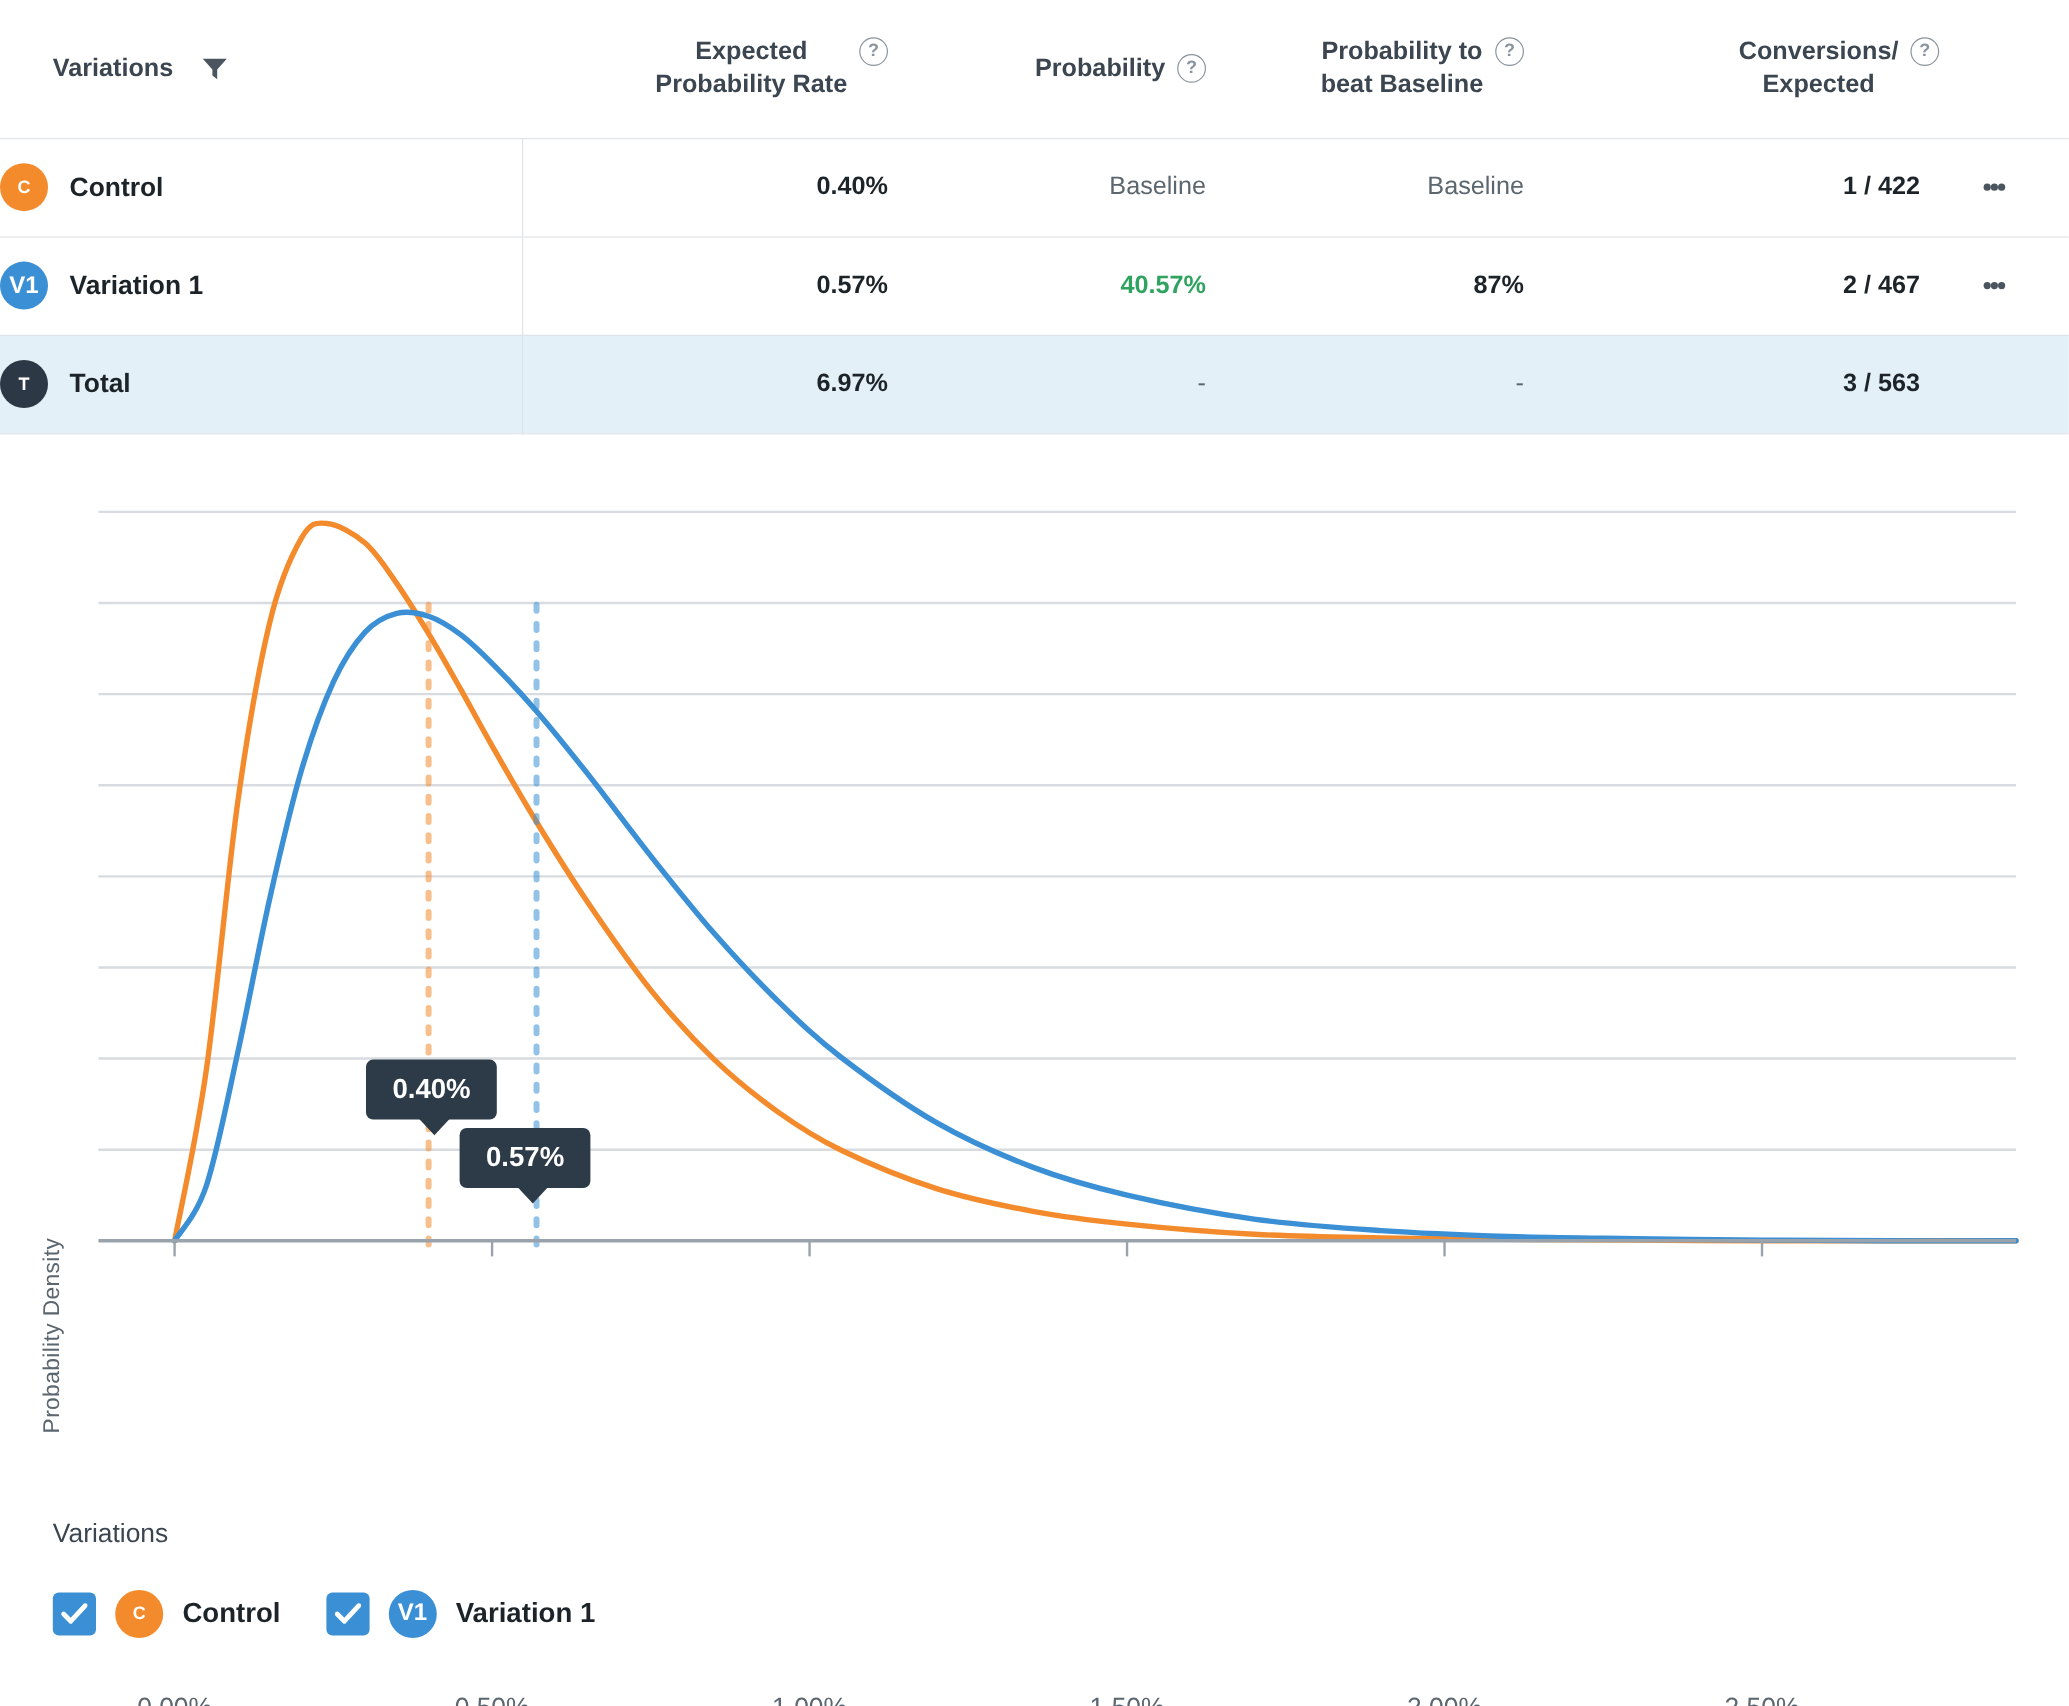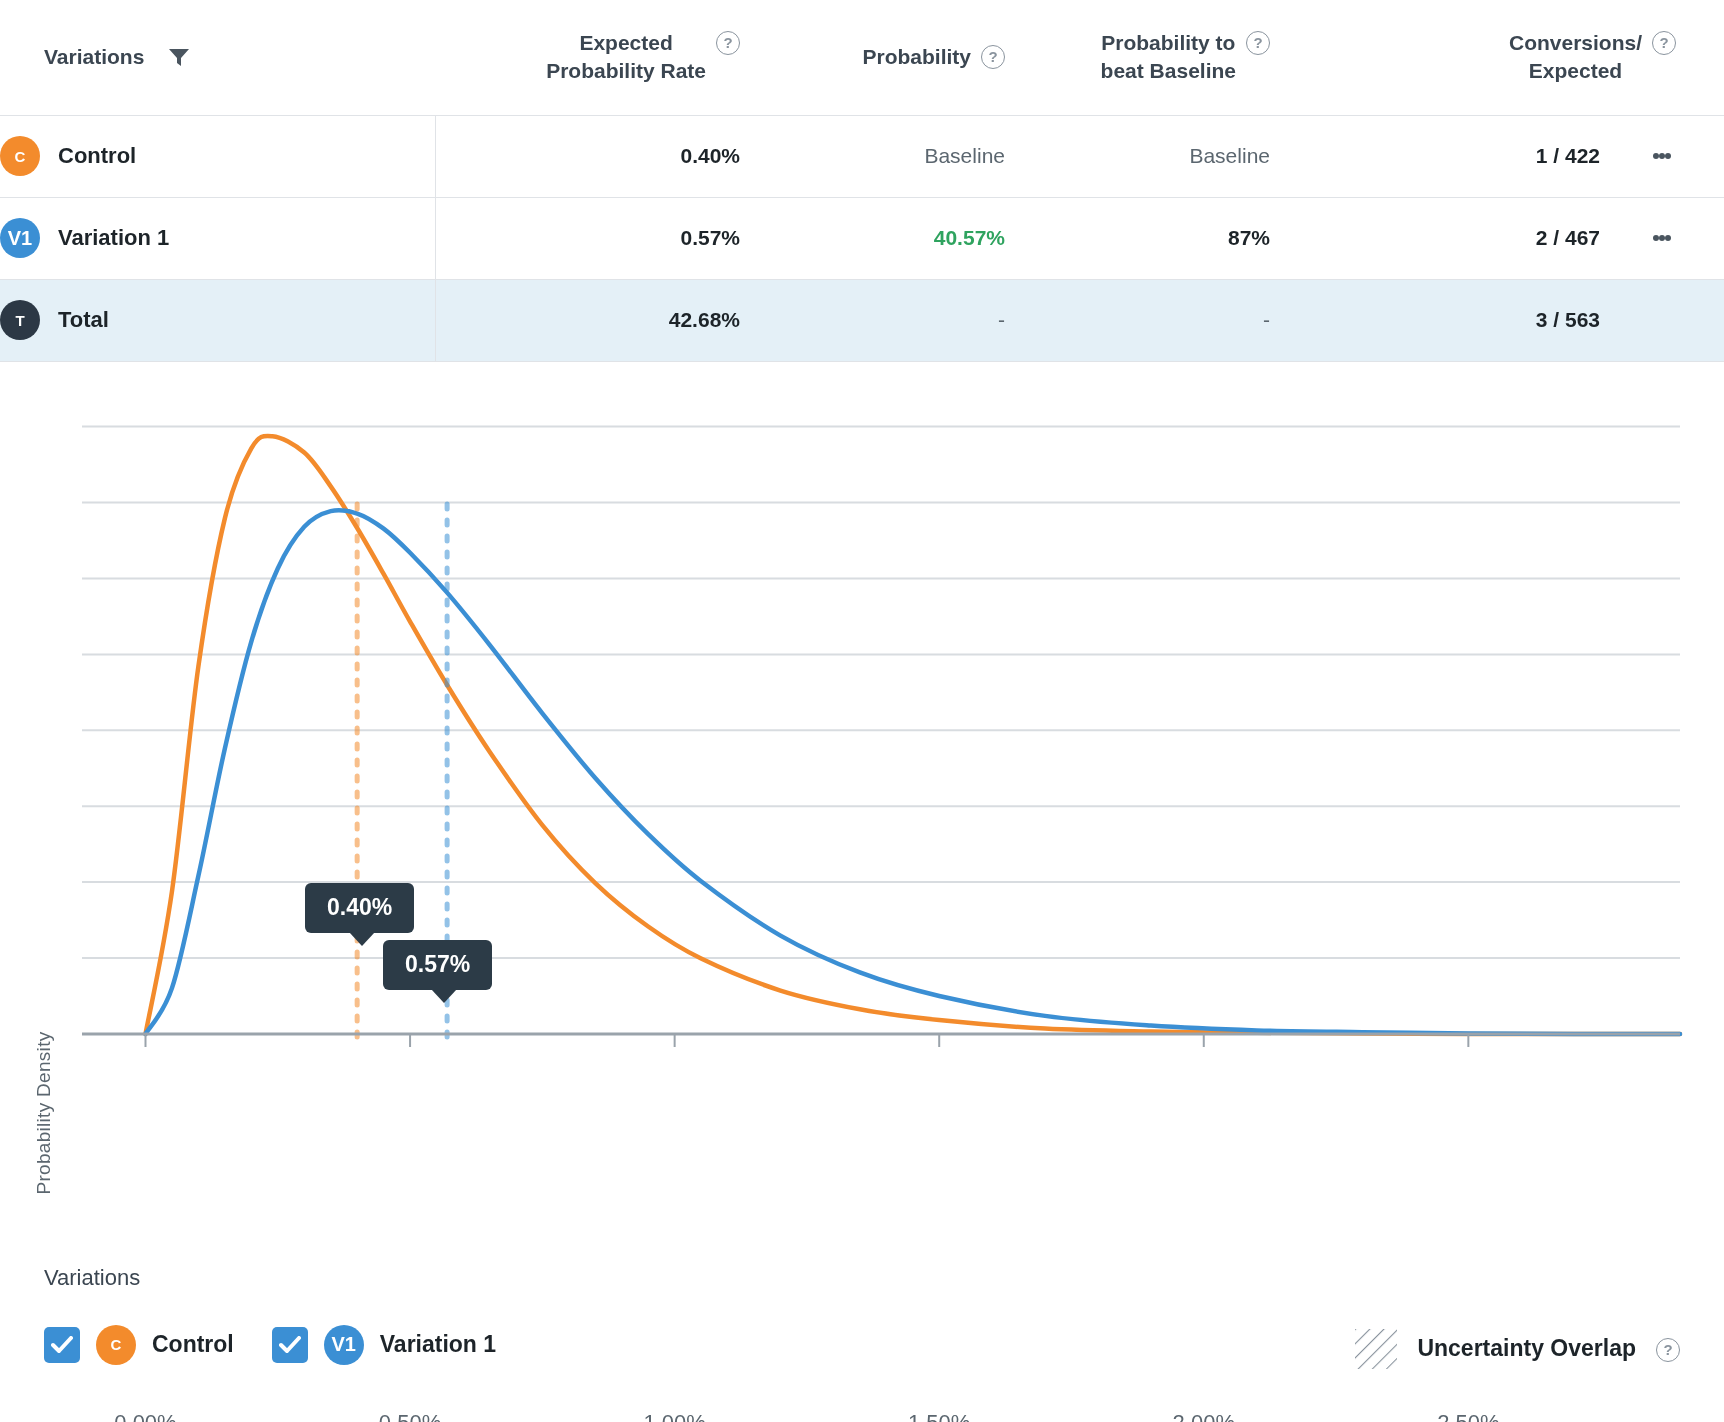--- a/index.html
+++ b/index.html
@@ -188,21 +188,21 @@
           <span class="help-icon">?</span>
         </div>
       </th>
       <th>
         <div class="th-inner">
           <span class="th-text two-line"><span>Probability to</span><br><span>beat Baseline</span></span>
           <span class="help-icon">?</span>
         </div>
       </th>
       <th colspan="2">
-        <div class="th-inner" style="padding-right:48px;">
+        <div class="th-inner" style="padding-right:108px;">
           <span class="th-text two-line"><span>Conversions/</span><br><span>Expected</span></span>
           <span class="help-icon">?</span>
         </div>
       </th>
     </tr>
   </thead>
   <tbody>
 
     <tr>
       <td class="cell-name">
@@ -244,21 +244,21 @@
       </td>
     </tr>
 
     <tr class="total-row">
       <td class="cell-name">
         <div class="name-wrap">
           <span class="badge total">T</span>
           <span class="name-label">Total</span>
         </div>
       </td>
-      <td class="num cell-ecr">42.68%</td>
+      <td class="num cell-ecr">6.97%</td>
       <td class="num dash cell-improve">-</td>
       <td class="num dash cell-prob">-</td>
       <td class="num cell-conv">3 / 563</td>
       <td></td>
     </tr>
   </tbody>
 </table>
 
 <div class="chart-wrap">
   <svg class="chart-svg" width="1724" height="885">
@@ -321,27 +321,13 @@
     <div class="legend-item">
       <span class="checkbox">
         <svg width="22" height="18" viewBox="0 0 22 18">
             <polyline points="2,9 8,15 20,2" fill="none" stroke="#ffffff" stroke-width="4" stroke-linecap="round" stroke-linejoin="round"></polyline>
           </svg>
       </span>
       <span class="badge variation">V1</span>
       <span class="legend-label">Variation 1</span>
     </div>
   </div>
-  <div class="uncertainty">
-    <span class="hatch-swatch">
-      <svg width="42" height="40" viewBox="0 0 42 40">
-        <defs>
-            <pattern id="hatch" width="10" height="10" patternUnits="userSpaceOnUse" patternTransform="rotate(45)">
-          <line x1="0" y1="0" x2="0" y2="10" stroke="#8a949e" stroke-width="2.2"></line>
-        </pattern>
-          </defs>
-        <rect width="42" height="40" fill="url(#hatch)"></rect>
-      </svg>
-    </span>
-    <span class="uncertainty-label">Uncertainty Overlap</span>
-    <span class="help-icon">?</span>
-  </div>
 </div>
 
 </body></html>

